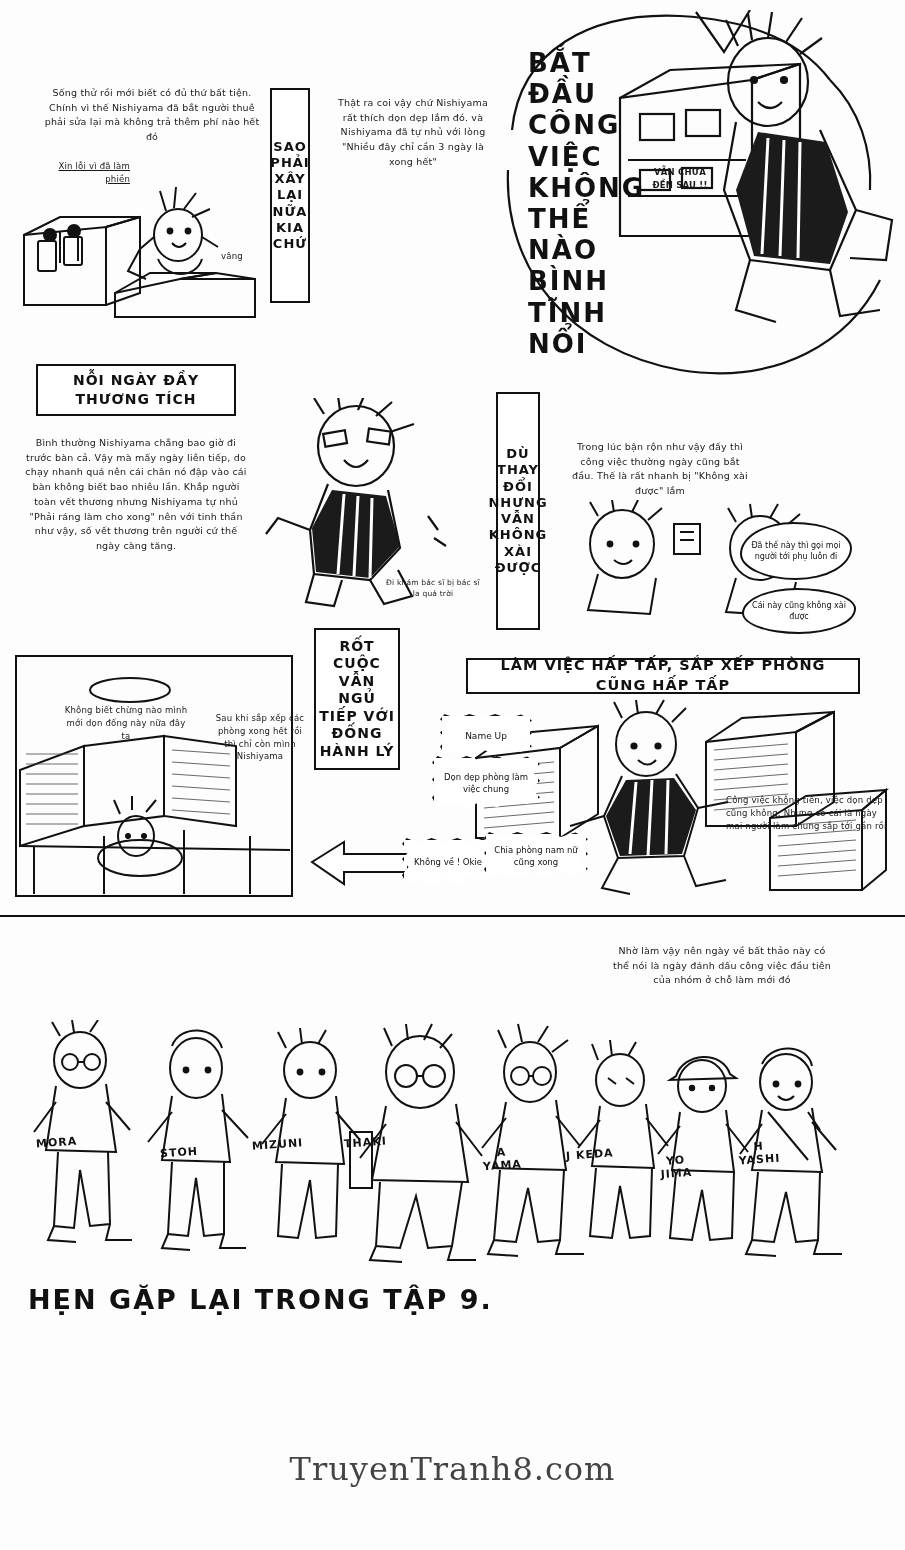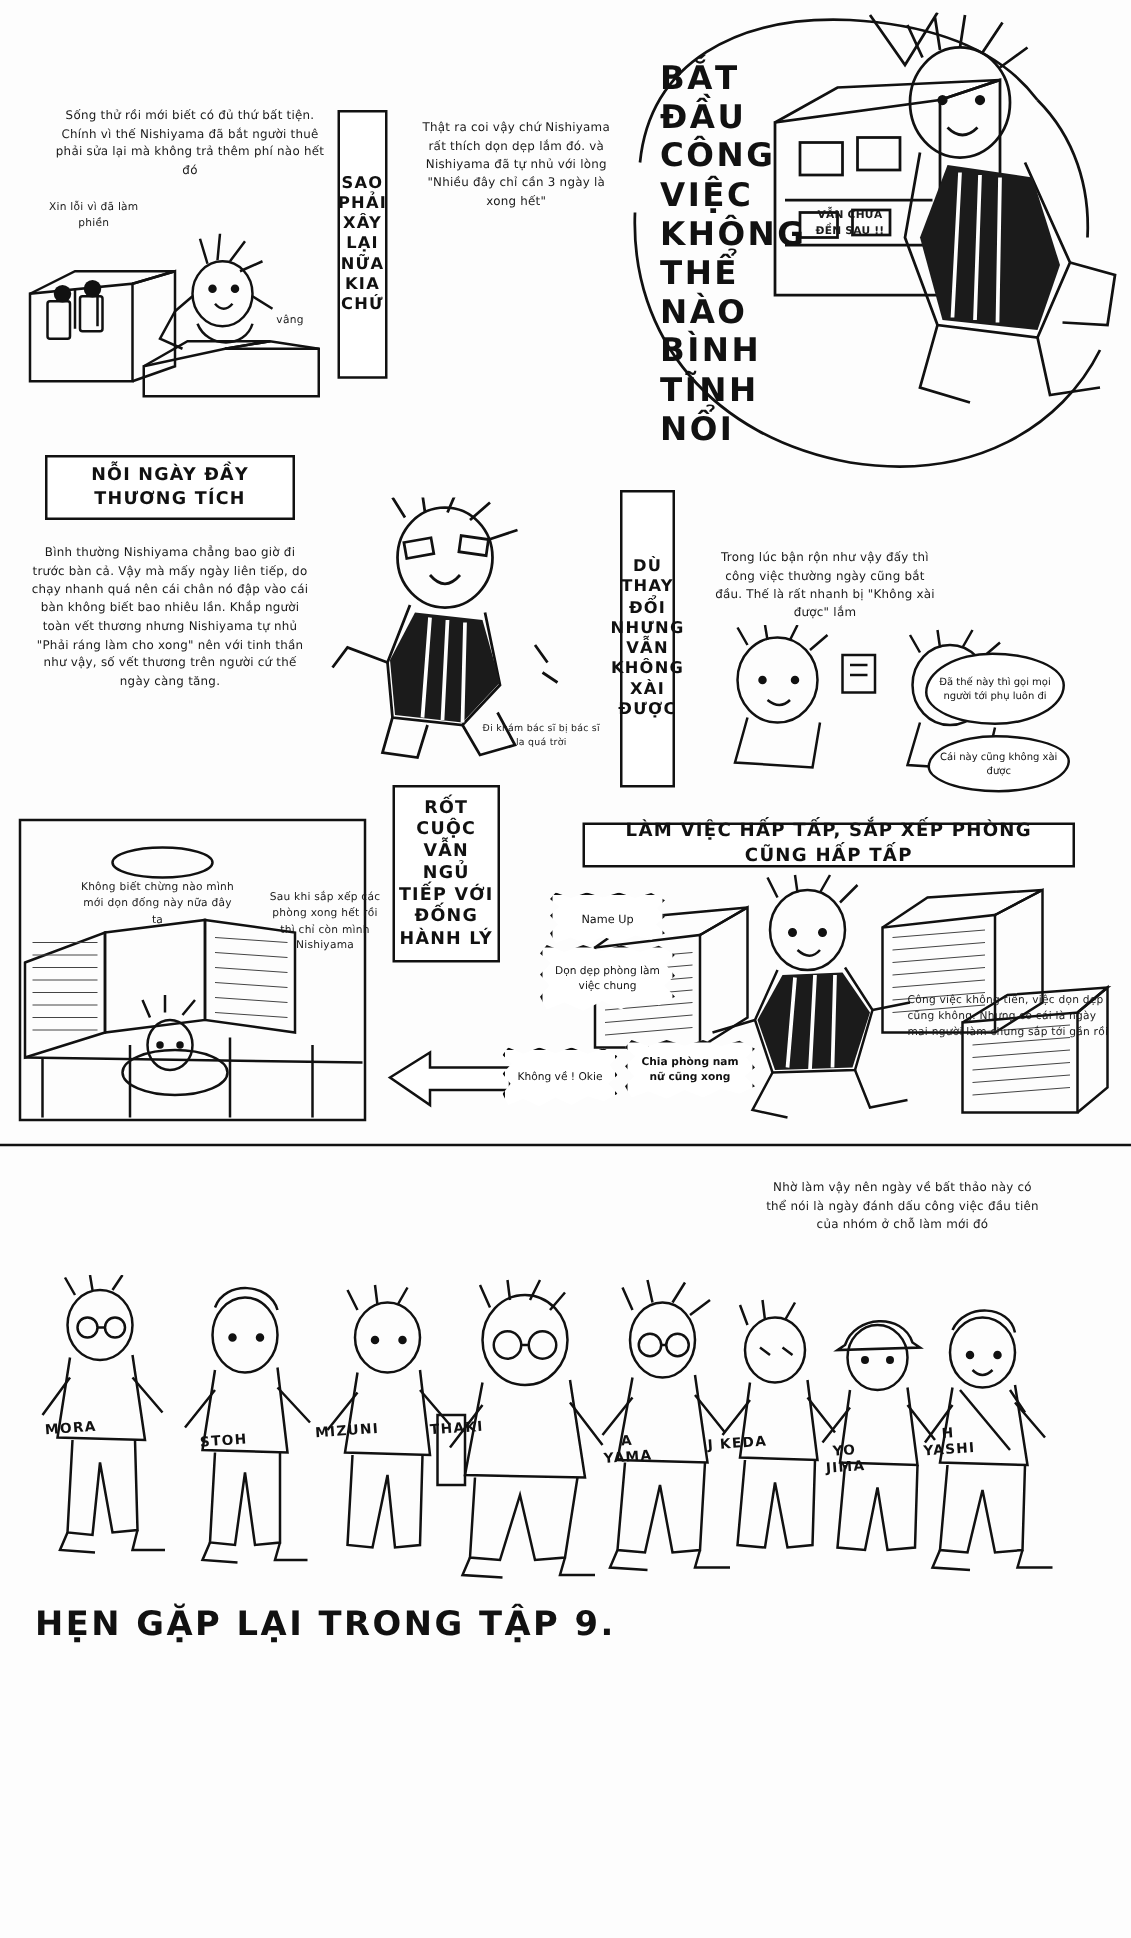--- a/index.html
+++ b/index.html
@@ -138,21 +138,21 @@
     transform: rotate(-4deg);
   }
 </style>
 </head>
 <body>
 
 <div class="page">
 
   <div class="tx" style="left:42px; top:58px; width:220px;margin-top:28px;">Sống thử rồi mới biết có đủ thứ bất tiện. Chính vì thế Nishiyama đã bắt người thuê phải sửa lại mà không trả thêm phí nào hết đó</div>
 
-  <div class="tx small" style="left:32px; top:160px; width:86px; text-align:center;">Xin lỗi vì đã làm phiền</div>
+  <div class="tx small" style="left:44px; top:160px; width:86px; text-align:right;text-decoration:underline;">Xin lỗi vì đã làm phiền</div>
 
   <div class="tx small" style="left:212px; top:250px; width:40px;">vâng</div>
 
   <div class="ink" style="left:20px; top:175px; width:250px; height:145px;">
     <svg width="250" height="145" viewBox="0 0 250 145">
       <g fill="none" stroke="#111" stroke-width="2">
         <path d="M4 60 L4 130 L86 130 L86 52 Z"></path>
         <path d="M4 60 L40 42 L120 42 L86 52"></path>
         <path d="M86 52 L120 42 L120 118 L86 130"></path>
         <path d="M40 56 L40 88 M58 54 L58 86"></path>
@@ -348,21 +348,21 @@
         <path d="M244 52 L318 46 M244 62 L318 56 M244 72 L318 66 M244 82 L318 76 M244 92 L318 86 M244 102 L318 96 M244 112 L318 106"></path>
         <path d="M308 128 L386 122 M308 138 L386 132 M308 148 L386 142 M308 158 L386 152 M308 168 L386 162 M308 178 L386 172"></path>
         <path d="M14 70 L84 64 M14 80 L84 74 M14 90 L84 84 M14 100 L84 94 M14 110 L84 104 M14 120 L84 114 M14 130 L84 124"></path>
       </g>
     </svg>
   </div>
 
   <div class="bubble spiky" style="left:440px; top:714px; width:92px; height:44px; font-size:9px;">Name Up</div>
   <div class="bubble spiky" style="left:432px; top:756px; width:108px; height:56px; font-size:8.5px;">Dọn dẹp phòng làm việc chung</div>
   <div class="bubble spiky" style="left:402px; top:838px; width:92px; height:50px; font-size:8.5px;">Không về ! Okie</div>
-  <div class="bubble spiky" style="left:500px; top:832px; width:104px; height:50px; font-size:8.5px;font-weight:bold;">Chia phòng nam nữ cũng xong</div>
+  <div class="bubble spiky" style="left:484px; top:832px; width:104px; height:50px; font-size:8.5px;">Chia phòng nam nữ cũng xong</div>
 
   <div class="tx small left" style="left:726px; top:794px; width:164px;">Công việc không tiến, việc dọn dẹp cũng không. Nhưng có cái là ngày mai người làm chung sắp tới gần rồi</div>
 
   <div class="divider" style="top:915px;"></div>
 
 
   <div class="tx" style="left:610px; top:944px; width:224px;">Nhờ làm vậy nên ngày về bất thảo này có thể nói là ngày đánh dấu công việc đầu tiên của nhóm ở chỗ làm mới đó</div>
 
   <div class="ink" style="left:20px; top:1020px; width:850px; height:260px;">
     <svg width="850" height="260" viewBox="0 0 850 260">
@@ -449,14 +449,15 @@
   <div class="label-shirt" style="left:160px; top:1146px;">STOH</div>
   <div class="label-shirt" style="left:252px; top:1138px;">MIZUNI</div>
   <div class="label-shirt" style="left:344px; top:1136px;">THAKI</div>
   <div class="label-shirt" style="left:482px; top:1146px; width:40px; text-align:center;">A YAMA</div>
   <div class="label-shirt" style="left:566px; top:1148px;">J KEDA</div>
   <div class="label-shirt" style="left:654px; top:1154px; width:44px; text-align:center;">YO JIMA</div>
   <div class="label-shirt" style="left:736px; top:1140px; width:46px; text-align:center;">H YASHI</div>
 
   <div class="farewell" style="left:28px; top:1284px;">HẸN GẶP LẠI TRONG TẬP 9.</div>
 
+  <div class="footer" style="top:1450px;">TruyenTranh8.com</div>
 
 </div>
 
 </body></html>

